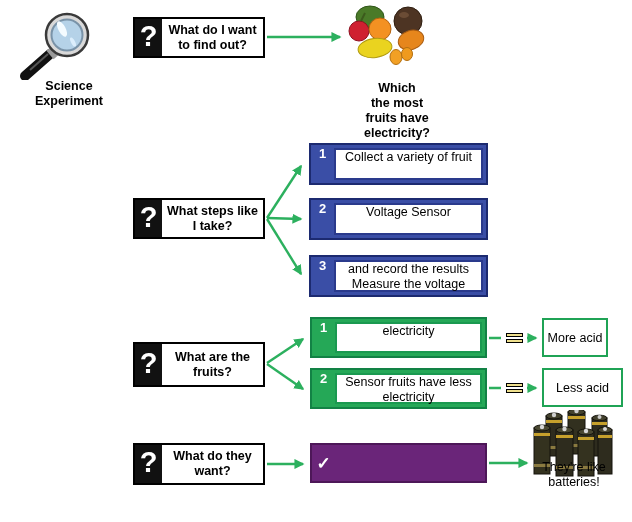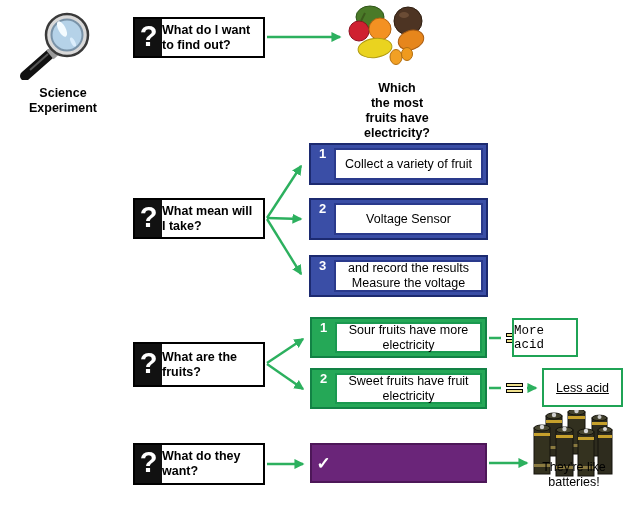--- a/index.html
+++ b/index.html
@@ -11,33 +11,33 @@
   
   .qbox{
     position:absolute;display:flex;background:#ffffff;
     border:2px solid #000;box-sizing:border-box;
   }
   .qbox .qmark{
     width:27px;background:#111;color:#fff;display:flex;align-items:center;justify-content:center;
     font-weight:bold;font-size:29px;line-height:1;padding-bottom:3px;
   }
   .qbox .qtext{
-    flex:1;display:flex;flex-direction:column;align-items:flex-start;justify-content:center;
+    flex:1;display:flex;flex-direction:column;align-items:center;justify-content:center;
     font-weight:bold;font-size:12.5px;line-height:15px;text-align:center;background:#fff;
   }
   
   .cbox{position:absolute;box-sizing:border-box;}
   .cbox .num{
     position:absolute;top:1px;left:0;width:23px;text-align:center;
     color:#fff;font-weight:bold;font-size:13px;
   }
   .cbox .inner{
     position:absolute;top:3px;right:3px;bottom:3px;left:23px;
     background:#fff;box-sizing:border-box;
-    display:flex;flex-direction:column;align-items:center;justify-content:center;
+    display:flex;flex-direction:column;align-items:center;
     font-size:12.5px;line-height:15px;text-align:center;
   }
   .blue{background:#3a4ea6;border:2px solid #1c2a70;}
   .blue .inner{border:2px solid #2a3a8c;}
   .green{background:#25a857;border:2px solid #128245;}
   .green .inner{border:2px solid #1a9950;}
   .purple{background:#6a2579;border:2px solid #4d1758;}
   .purple .inner{border:2px solid #5d1f6b;}
   .cbox .check{
     position:absolute;top:0;left:0;width:23px;height:100%;
@@ -88,21 +88,21 @@
 
   <svg class="abs" style="left:10px;top:8px;" width="88" height="72" viewBox="0 0 88 72">
     <line x1="40" y1="46" x2="15" y2="68" stroke="#111" stroke-width="10" stroke-linecap="round"></line>
     <line x1="38" y1="46" x2="20" y2="62" stroke="#555" stroke-width="2"></line>
     <line x1="47" y1="41" x2="40" y2="47" stroke="#9a9a9a" stroke-width="11"></line>
     <circle cx="57" cy="27" r="21" fill="#d9d9d9" stroke="#3a3a3a" stroke-width="2.5"></circle>
     <circle cx="57" cy="27" r="15.5" fill="#b5d2e8" stroke="#7a93a8" stroke-width="2"></circle>
     <ellipse cx="52" cy="21" rx="3.6" ry="8.5" fill="#f4fbff" transform="rotate(-28 52 21)"></ellipse>
     <ellipse cx="63" cy="34" rx="2" ry="5" fill="#dceefc" transform="rotate(-28 63 34)"></ellipse>
   </svg>
-  <div class="caption bold" style="left:15px;top:79px;width:96px;margin-top:7px;">
+  <div class="caption bold" style="left:21px;top:79px;width:96px;">
     <div>Science</div>
     <div>Experiment</div>
   </div>
 
   <div class="qbox" style="left:133px;top:17px;width:132px;height:41px;">
     <div class="qmark">?</div>
     <div class="qtext">
       <div>What do I want</div>
       <div>to find out?</div>
     </div>
@@ -123,21 +123,21 @@
   <div class="caption bold" style="left:347px;top:81px;width:100px;">
     <div>Which</div>
     <div>the most</div>
     <div>fruits have</div>
     <div>electricity?</div>
   </div>
 
   <div class="qbox" style="left:133px;top:198px;width:132px;height:41px;">
     <div class="qmark">?</div>
     <div class="qtext">
-      <div>What mean will</div>
+      <div>What steps like</div>
       <div>I take?</div>
     </div>
   </div>
 
   <div class="cbox blue" style="left:309px;top:143px;width:179px;height:42px;">
     <div class="num">1</div>
     <div class="inner">
       <div>Collect a variety of fruit</div>
     </div>
   </div>
@@ -159,45 +159,44 @@
     <div class="qmark">?</div>
     <div class="qtext">
       <div>What are the</div>
       <div>fruits?</div>
     </div>
   </div>
 
   <div class="cbox green" style="left:310px;top:317px;width:177px;height:41px;">
     <div class="num">1</div>
     <div class="inner">
-      <div>Sour fruits have more</div>
       <div>electricity</div>
     </div>
   </div>
   <div class="cbox green" style="left:310px;top:368px;width:177px;height:41px;">
     <div class="num">2</div>
     <div class="inner">
-      <div>Sweet fruits have fruit</div>
+      <div>Sensor fruits have less</div>
       <div>electricity</div>
     </div>
   </div>
 
   <div class="equals" style="left:501px;top:330px;">
     <div class="bar"></div>
       <div class="bar"></div>
   </div>
   <div class="equals" style="left:501px;top:380px;">
     <div class="bar"></div>
       <div class="bar"></div>
   </div>
 
-  <div class="acid" style="left:512px;top:318px;width:66px;height:39px;font-family:Liberation Mono, monospace;">
+  <div class="acid" style="left:542px;top:318px;width:66px;height:39px;">
     <span>More acid</span>
   </div>
-  <div class="acid" style="left:542px;top:368px;width:81px;height:39px;text-decoration:underline;">
+  <div class="acid" style="left:542px;top:368px;width:81px;height:39px;">
     <span>Less acid</span>
   </div>
 
   <div class="qbox" style="left:133px;top:443px;width:132px;height:42px;">
     <div class="qmark">?</div>
     <div class="qtext">
       <div>What do they</div>
       <div>want?</div>
     </div>
   </div>

